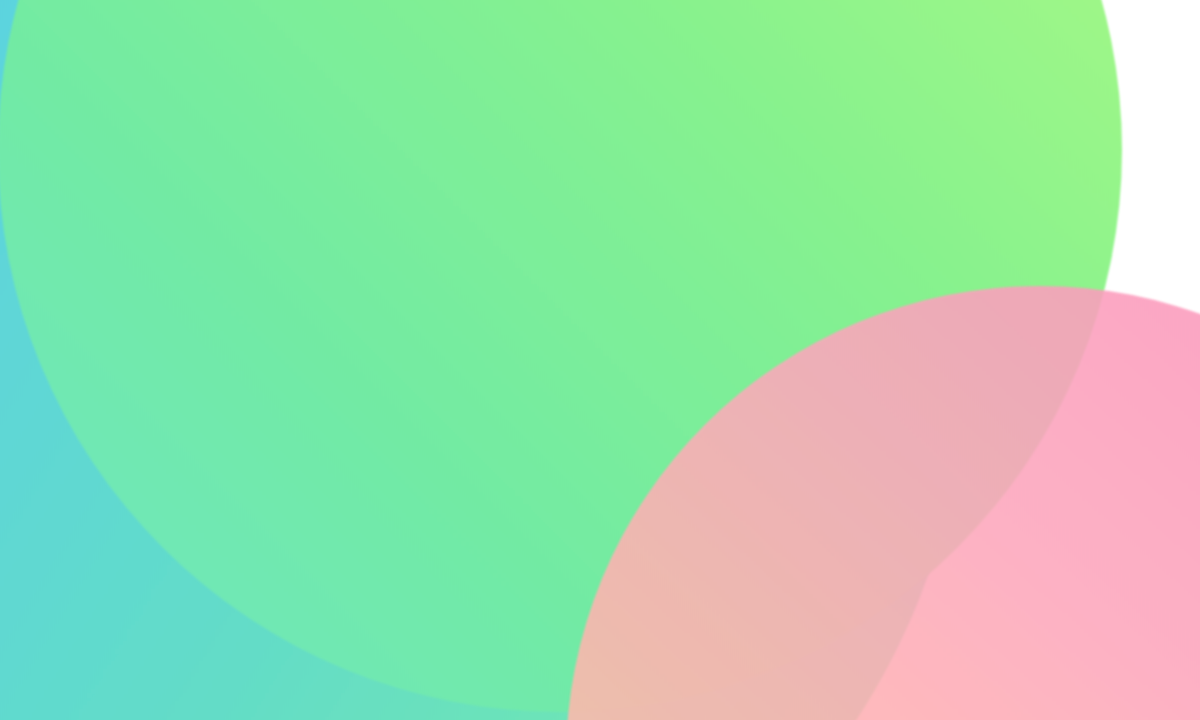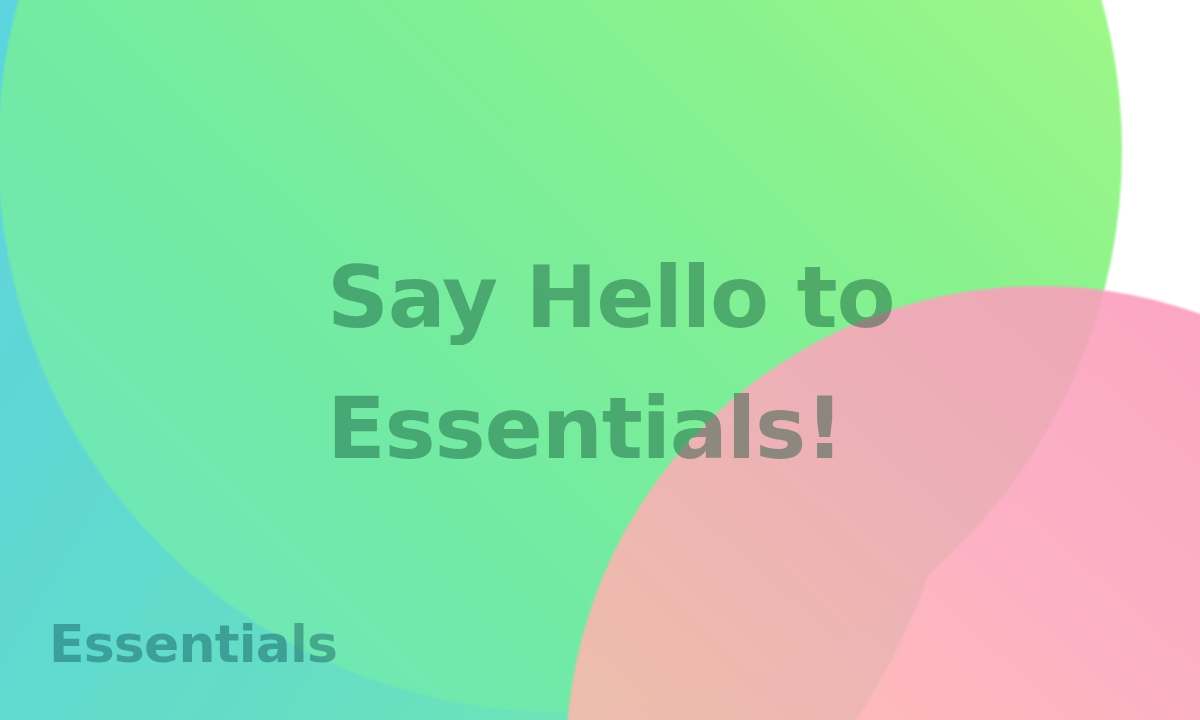--- a/index.html
+++ b/index.html
@@ -102,19 +102,16 @@
     <rect x="0" y="0" width="1200" height="720" fill="#ffffff"></rect>
 
     <ellipse cx="190" cy="360" rx="775" ry="705" fill="url(#gradCyan)" filter="url(#softEdge)"></ellipse>
 
     <circle cx="560" cy="150" r="562" fill="url(#gradGreen)" filter="url(#softEdge)"></circle>
 
     <circle cx="1040" cy="760" r="474" fill="url(#gradPink)" opacity="0.88" filter="url(#softEdge)"></circle>
   </svg>
 
   <div class="content">
-    <h1 class="headline">Say Hello to
-Essentials!</h1>
 
-    <div class="logo">Essentials</div>
   </div>
 
 </div>
 
 </body></html>

